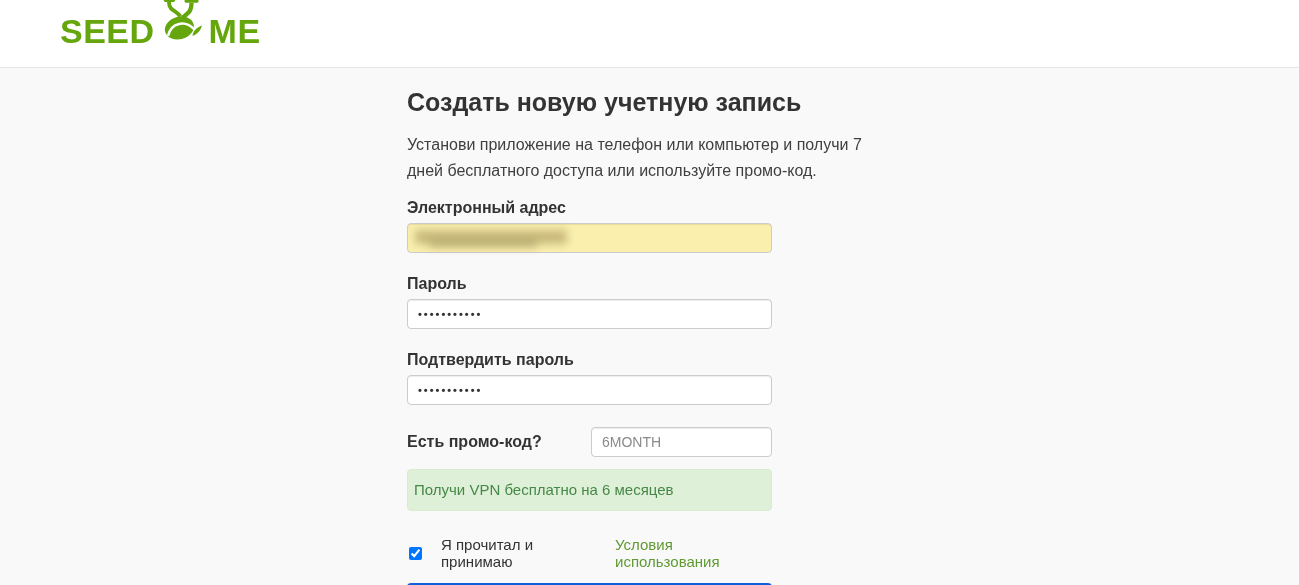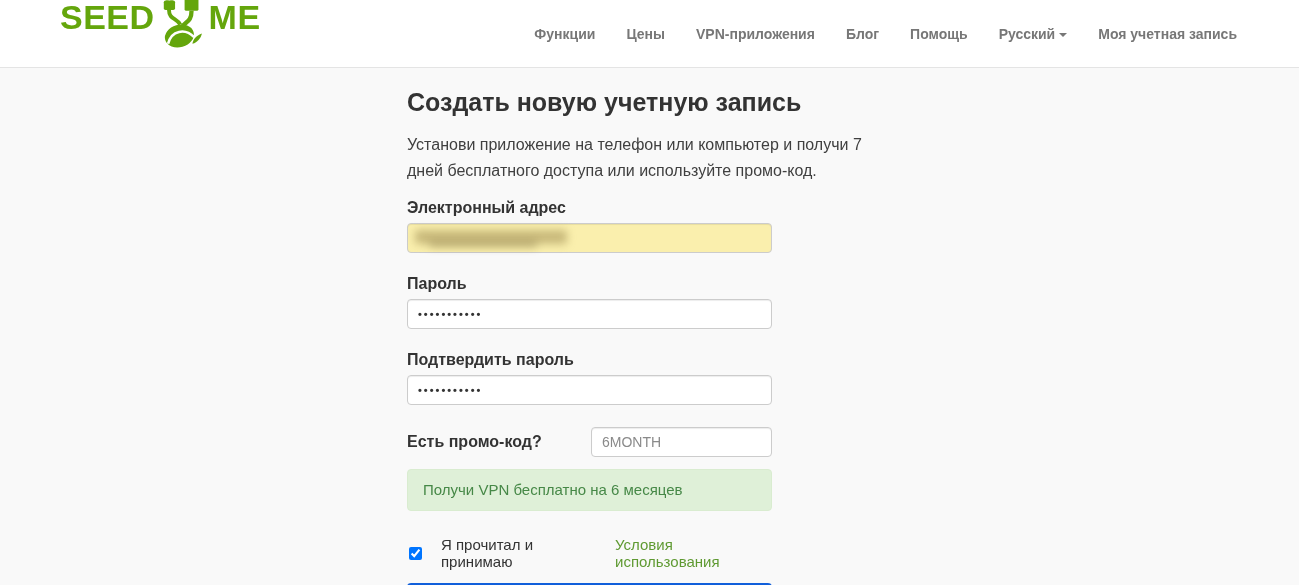--- a/index.html
+++ b/index.html
@@ -11,21 +11,21 @@
     color:#333;
   }
 
   
   .header {
     position:relative; height:68px; background:#ffffff;
     border-bottom:1px solid #e4e4e4;
   }
   .logo {
     position:absolute; left:60px; top:0; height:48px;
-    display:flex; align-items:flex-start; cursor:pointer;
+    display:flex; align-items:flex-end; cursor:pointer;
   }
   .logo-word {
     color:#64a60c; font-size:34px; font-weight:800;
     letter-spacing:0.5px; line-height:1;
   }
   .logo-icon { margin:0 1px; margin-top:-6px; }
 
   .nav {
     position:absolute; right:62px; top:0; height:68px;
     display:flex; align-items:center; gap:31px;
@@ -77,21 +77,21 @@
 
   .promo-row {
     display:flex; align-items:center; width:365px; margin-bottom:12px;
   }
   .promo-row .field-label { margin-bottom:0; }
   .input.promo { width:181px; margin-left:auto; color:#8a8a8a; }
 
   .alert-success {
     width:365px; margin-bottom:25px;
     background:#dff0d8; border:1px solid #d9ecd0; border-radius:4px;
-    padding:10px 15px; font-size:15px; color:#468847; line-height:20px;
+    padding:10px 6px; font-size:15px; color:#468847; line-height:20px;
   }
 
   .terms-row {
     display:flex; align-items:center; width:365px;
     margin-bottom:13px; font-size:15px; color:#333;gap:12px;
   }
   .terms-row input[type=checkbox] { margin:0 7px 0 2px; }
   .terms-link { color:#5f9a32; text-decoration:none; margin-left:4px; cursor:pointer; }
 
   .submit-btn {
@@ -122,29 +122,20 @@
         <g transform="rotate(-16 27 47)">
           <ellipse cx="27" cy="47" rx="17" ry="13" fill="#64a60c"></ellipse>
           <path d="M12 52 C 20 38, 36 40, 43 53" stroke="#ffffff" stroke-width="3" fill="none"></path>
         </g>
         <path d="M42 56 C 48 54, 52 49, 53 44 C 47 46, 43 50, 42 56 Z" fill="#64a60c"></path>
       </svg>
     </span>
     <span class="logo-word">ME</span>
   </a>
 
-  <nav class="nav">
-    <a class="nav-item">Функции</a>
-    <a class="nav-item">Цены</a>
-    <a class="nav-item">VPN-приложения</a>
-    <a class="nav-item">Блог</a>
-    <a class="nav-item">Помощь</a>
-    <a class="nav-item"><span>Русский</span><span class="caret"></span></a>
-    <a class="nav-item">Моя учетная запись</a>
-  </nav>
 </div>
 
 <div class="main">
   <h1 class="page-title">Создать новую учетную запись</h1>
   <p class="subtitle">Установи приложение на телефон или компьютер и получи 7 дней бесплатного доступа или используйте промо-код.</p>
 
   <div class="group">
     <label class="field-label">Электронный адрес</label>
     <div class="email-wrap">
       <input class="input email" type="text" readonly="" style="">

